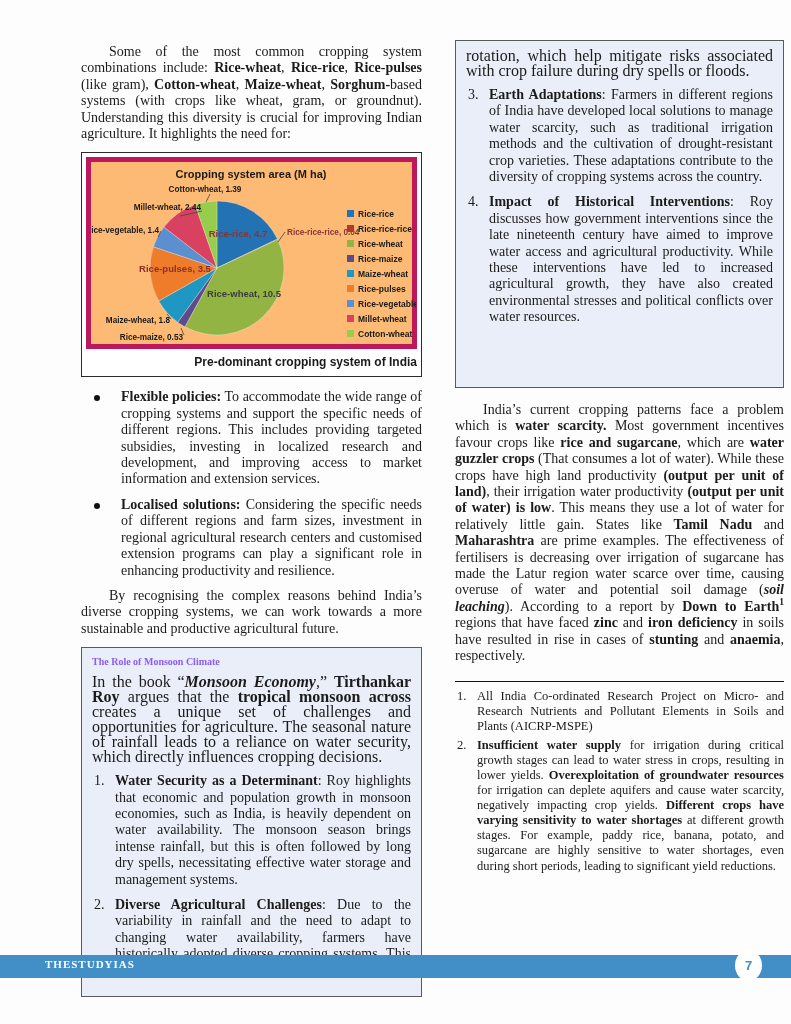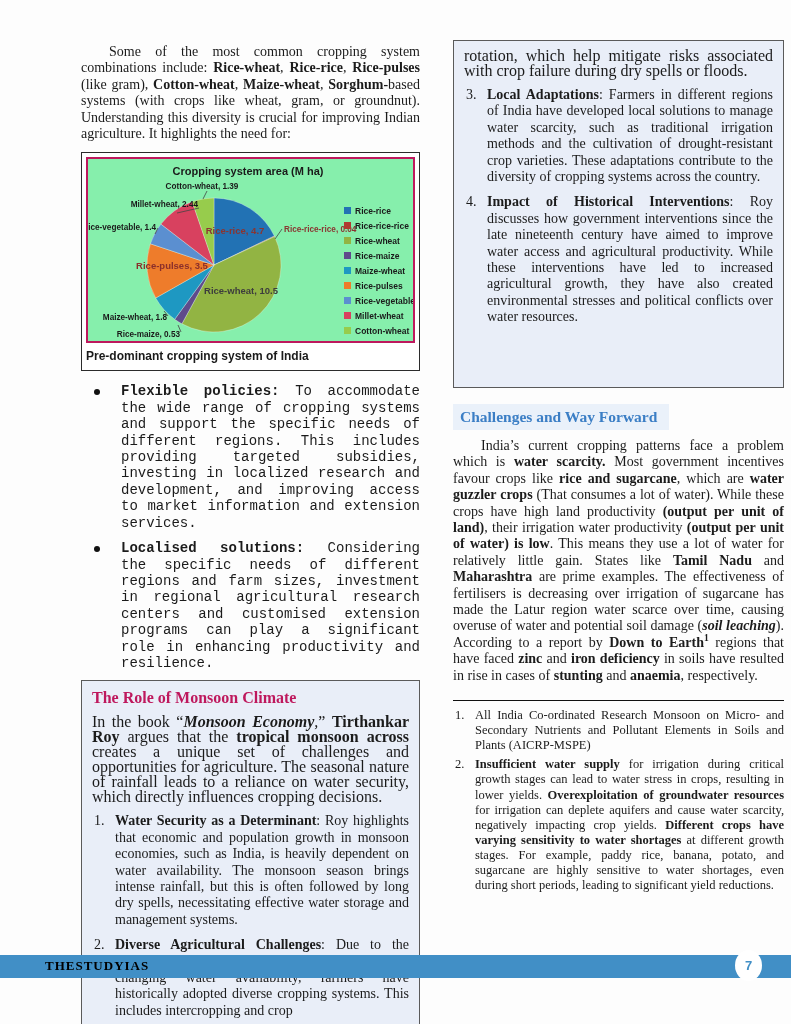--- a/index.html
+++ b/index.html
@@ -9,40 +9,40 @@
     overflow:hidden;margin:0 auto;
   }
   .columns{position:absolute;top:40px;left:45px;width:703px;display:flex;gap:33px;margin-left:36px;}
   .col{width:341px;}
   .col.left{padding-top:4px;}
   p.para{margin:0 0 10px 0;font-size:14px;line-height:16.4px;text-align:justify;}
   p.para.indent{text-indent:28px;}
 
   
   figure.chart-box{margin:6px 0 12px 0;border:1.3px solid #2b2b2b;background:#fff;padding:4px;}
-  .chart-inner{border:2px solid #be185d;background:#86efac;text-align:center;}
+  .chart-inner{border:5px solid #be185d;background:#fdba74;text-align:center;}
   .chart-inner svg{display:block;}
   figcaption{
     font-family:"Liberation Sans","DejaVu Sans",sans-serif;
-    font-weight:bold;font-size:12px;text-align:left;color:#1a1a1a;
+    font-weight:bold;font-size:12px;text-align:right;color:#1a1a1a;
     padding:6px 0 3px 0;
   }
 
   
-  ul.bullets{list-style:none;margin:4px 0 8px 0;padding:0;font-family:Liberation Mono, monospace;}
+  ul.bullets{list-style:none;margin:4px 0 8px 0;padding:0;}
   ul.bullets li{position:relative;padding-left:40px;margin-bottom:9px;font-size:14px;line-height:16.4px;text-align:justify;}
   ul.bullets .dot{position:absolute;left:13px;top:6px;width:6px;height:6px;border-radius:50%;background:#111;}
 
   
   .info-box{
     border:1.4px solid #5a5a5a;background:#e9eef8;
     padding:7px 10px 8px 10px;box-sizing:border-box;overflow:hidden;
   }
   .info-box h3{
-    margin:1px 0 7px 0;font-size:16px;color:#be185d;font-weight:bold;
+    margin:1px 0 7px 0;font-size:10px;color:#8b5cf6;font-weight:bold;
   }
   .info-box p{margin:0 0 9px 0;font-size:16px;line-height:15px;text-align:justify;}
   ol.numbered{list-style:none;margin:0;padding:0;}
   ol.numbered li{position:relative;padding-left:23px;margin-bottom:9px;font-size:14px;line-height:16.4px;text-align:justify;}
   ol.numbered .num{position:absolute;left:2px;top:0;}
   .monsoon-box{min-height:318px;}
   .cont-box{min-height:348px;margin-bottom:14px;}
   .cont-box p.closing{margin-bottom:0;}
 
   
@@ -56,22 +56,22 @@
   .footnotes hr{border:none;border-top:1px solid #111;margin:0 0 7px 0;}
   ol.fn{list-style:none;margin:0;padding:0;}
   ol.fn li{position:relative;padding-left:22px;margin-bottom:4px;font-size:12.5px;line-height:15.1px;text-align:justify;}
   ol.fn .num{position:absolute;left:2px;top:0;}
 
   sup{font-size:68%;line-height:0;}
 
   
   .footer-bar{position:absolute;left:0;top:955px;width:791px;height:23px;background:#418fc6;}
   .footer-brand{
-    position:absolute;left:45px;top:3px;color:#000000;font-weight:bold;
-    font-size:13px;letter-spacing:1px;font-family:"Liberation Serif",serif;
+    position:absolute;left:45px;top:3px;color:#ffffff;font-weight:bold;
+    font-size:11px;letter-spacing:1px;font-family:"Liberation Serif",serif;
   }
   .page-badge{
     position:absolute;right:29px;top:-5px;width:27px;height:31px;border-radius:50%;
     background:#ffffff;color:#418fc6;font-weight:bold;font-size:13px;
     display:flex;align-items:center;justify-content:center;
     font-family:"Liberation Sans",sans-serif;
   }
 </style>
 </head>
 <body>
@@ -137,20 +137,21 @@
         <li>
           <span class="dot"></span>
           <span><b>Flexible policies:</b> To accommodate the wide range of cropping systems and support the specific needs of different regions. This includes providing targeted subsidies, investing in localized research and development, and improving access to market information and extension services.</span>
         </li>
         <li>
           <span class="dot"></span>
           <span><b>Localised solutions:</b> Considering the specific needs of different regions and farm sizes, investment in regional agricultural research centers and customised extension programs can play a significant role in enhancing productivity and resilience.</span>
         </li>
       </ul>
 
+      <p class="para indent">By recognising the complex reasons behind India’s diverse cropping systems, we can work towards a more sustainable and productive agricultural future.</p>
 
       <div class="info-box monsoon-box">
         <h3>The Role of Monsoon Climate</h3>
         <p>In the book “<i><b>Monsoon Economy</b>,</i>” <b>Tirthankar Roy</b> argues that the <b>tropical monsoon across</b> creates a unique set of challenges and opportunities for agriculture. The seasonal nature of rainfall leads to a reliance on water security, which directly influences cropping decisions.</p>
         <ol class="numbered">
           <li>
             <span class="num">1.</span>
             <span><b>Water Security as a Determinant</b>: Roy highlights that economic and population growth in monsoon economies, such as India, is heavily dependent on water availability. The monsoon season brings intense rainfall, but this is often followed by long dry spells, necessitating effective water storage and management systems.</span>
           </li>
           <li>
@@ -160,39 +161,38 @@
         </ol>
       </div>
     </div>
 
     <div class="col right">
       <div class="info-box cont-box">
         <p>rotation, which help mitigate risks associated with crop failure during dry spells or floods.</p>
         <ol class="numbered">
           <li>
             <span class="num">3.</span>
-            <span><b>Local Adaptations</b>: Farmers in different regions of India have developed local solutions to manage water scarcity, such as traditional irrigation methods and the cultivation of drought-resistant crop varieties. These adaptations contribute to the diversity of cropping systems across the country.</span>
+            <span><b>Earth Adaptations</b>: Farmers in different regions of India have developed local solutions to manage water scarcity, such as traditional irrigation methods and the cultivation of drought-resistant crop varieties. These adaptations contribute to the diversity of cropping systems across the country.</span>
           </li>
           <li>
             <span class="num">4.</span>
             <span><b>Impact of Historical Interventions</b>: Roy discusses how government interventions since the late nineteenth century have aimed to improve water access and agricultural productivity. While these interventions have led to increased agricultural growth, they have also created environmental stresses and political conflicts over water resources.</span>
           </li>
         </ol>
       </div>
 
-      <h3 class="section-heading">Challenges and Way Forward</h3>
 
       <p class="para indent">India’s current cropping patterns face a problem which is <b>water scarcity.</b> Most government incentives favour crops like <b>rice and sugarcane</b>, which are <b>water guzzler crops</b> (That consumes a lot of water). While these crops have high land productivity <b>(output per unit of land)</b>, their irrigation water productivity <b>(output per unit of water) is low</b>. This means they use a lot of water for relatively little gain. States like <b>Tamil Nadu</b> and <b>Maharashtra</b> are prime examples. The effectiveness of fertilisers is decreasing over irrigation of sugarcane has made the Latur region water scarce over time, causing overuse of water and potential soil damage (<b><i>soil leaching</i></b>). According to a report by <b>Down to Earth<sup>1</sup></b> regions that have faced <b>zinc</b> and <b>iron deficiency</b> in soils have resulted in rise in cases of <b>stunting</b> and <b>anaemia</b>, respectively.</p>
 
       <div class="footnotes">
         <hr>
         <ol class="fn">
           <li>
             <span class="num">1.</span>
-            <span>All India Co-ordinated Research Monsoon on Micro- and Secondary Nutrients and Pollutant Elements in Soils and Plants (AICRP-MSPE)</span>
+            <span>All India Co-ordinated Research Project on Micro- and Research Nutrients and Pollutant Elements in Soils and Plants (AICRP-MSPE)</span>
           </li>
           <li>
             <span class="num">2.</span>
             <span><b>Insufficient water supply</b> for irrigation during critical growth stages can lead to water stress in crops, resulting in lower yields. <b>Overexploitation of groundwater resources</b> for irrigation can deplete aquifers and cause water scarcity, negatively impacting crop yields. <b>Different crops have varying sensitivity to water shortages</b> at different growth stages. For example, paddy rice, banana, potato, and sugarcane are highly sensitive to water shortages, even during short periods, leading to significant yield reductions.</span>
           </li>
         </ol>
       </div>
     </div>
   </div>
 

